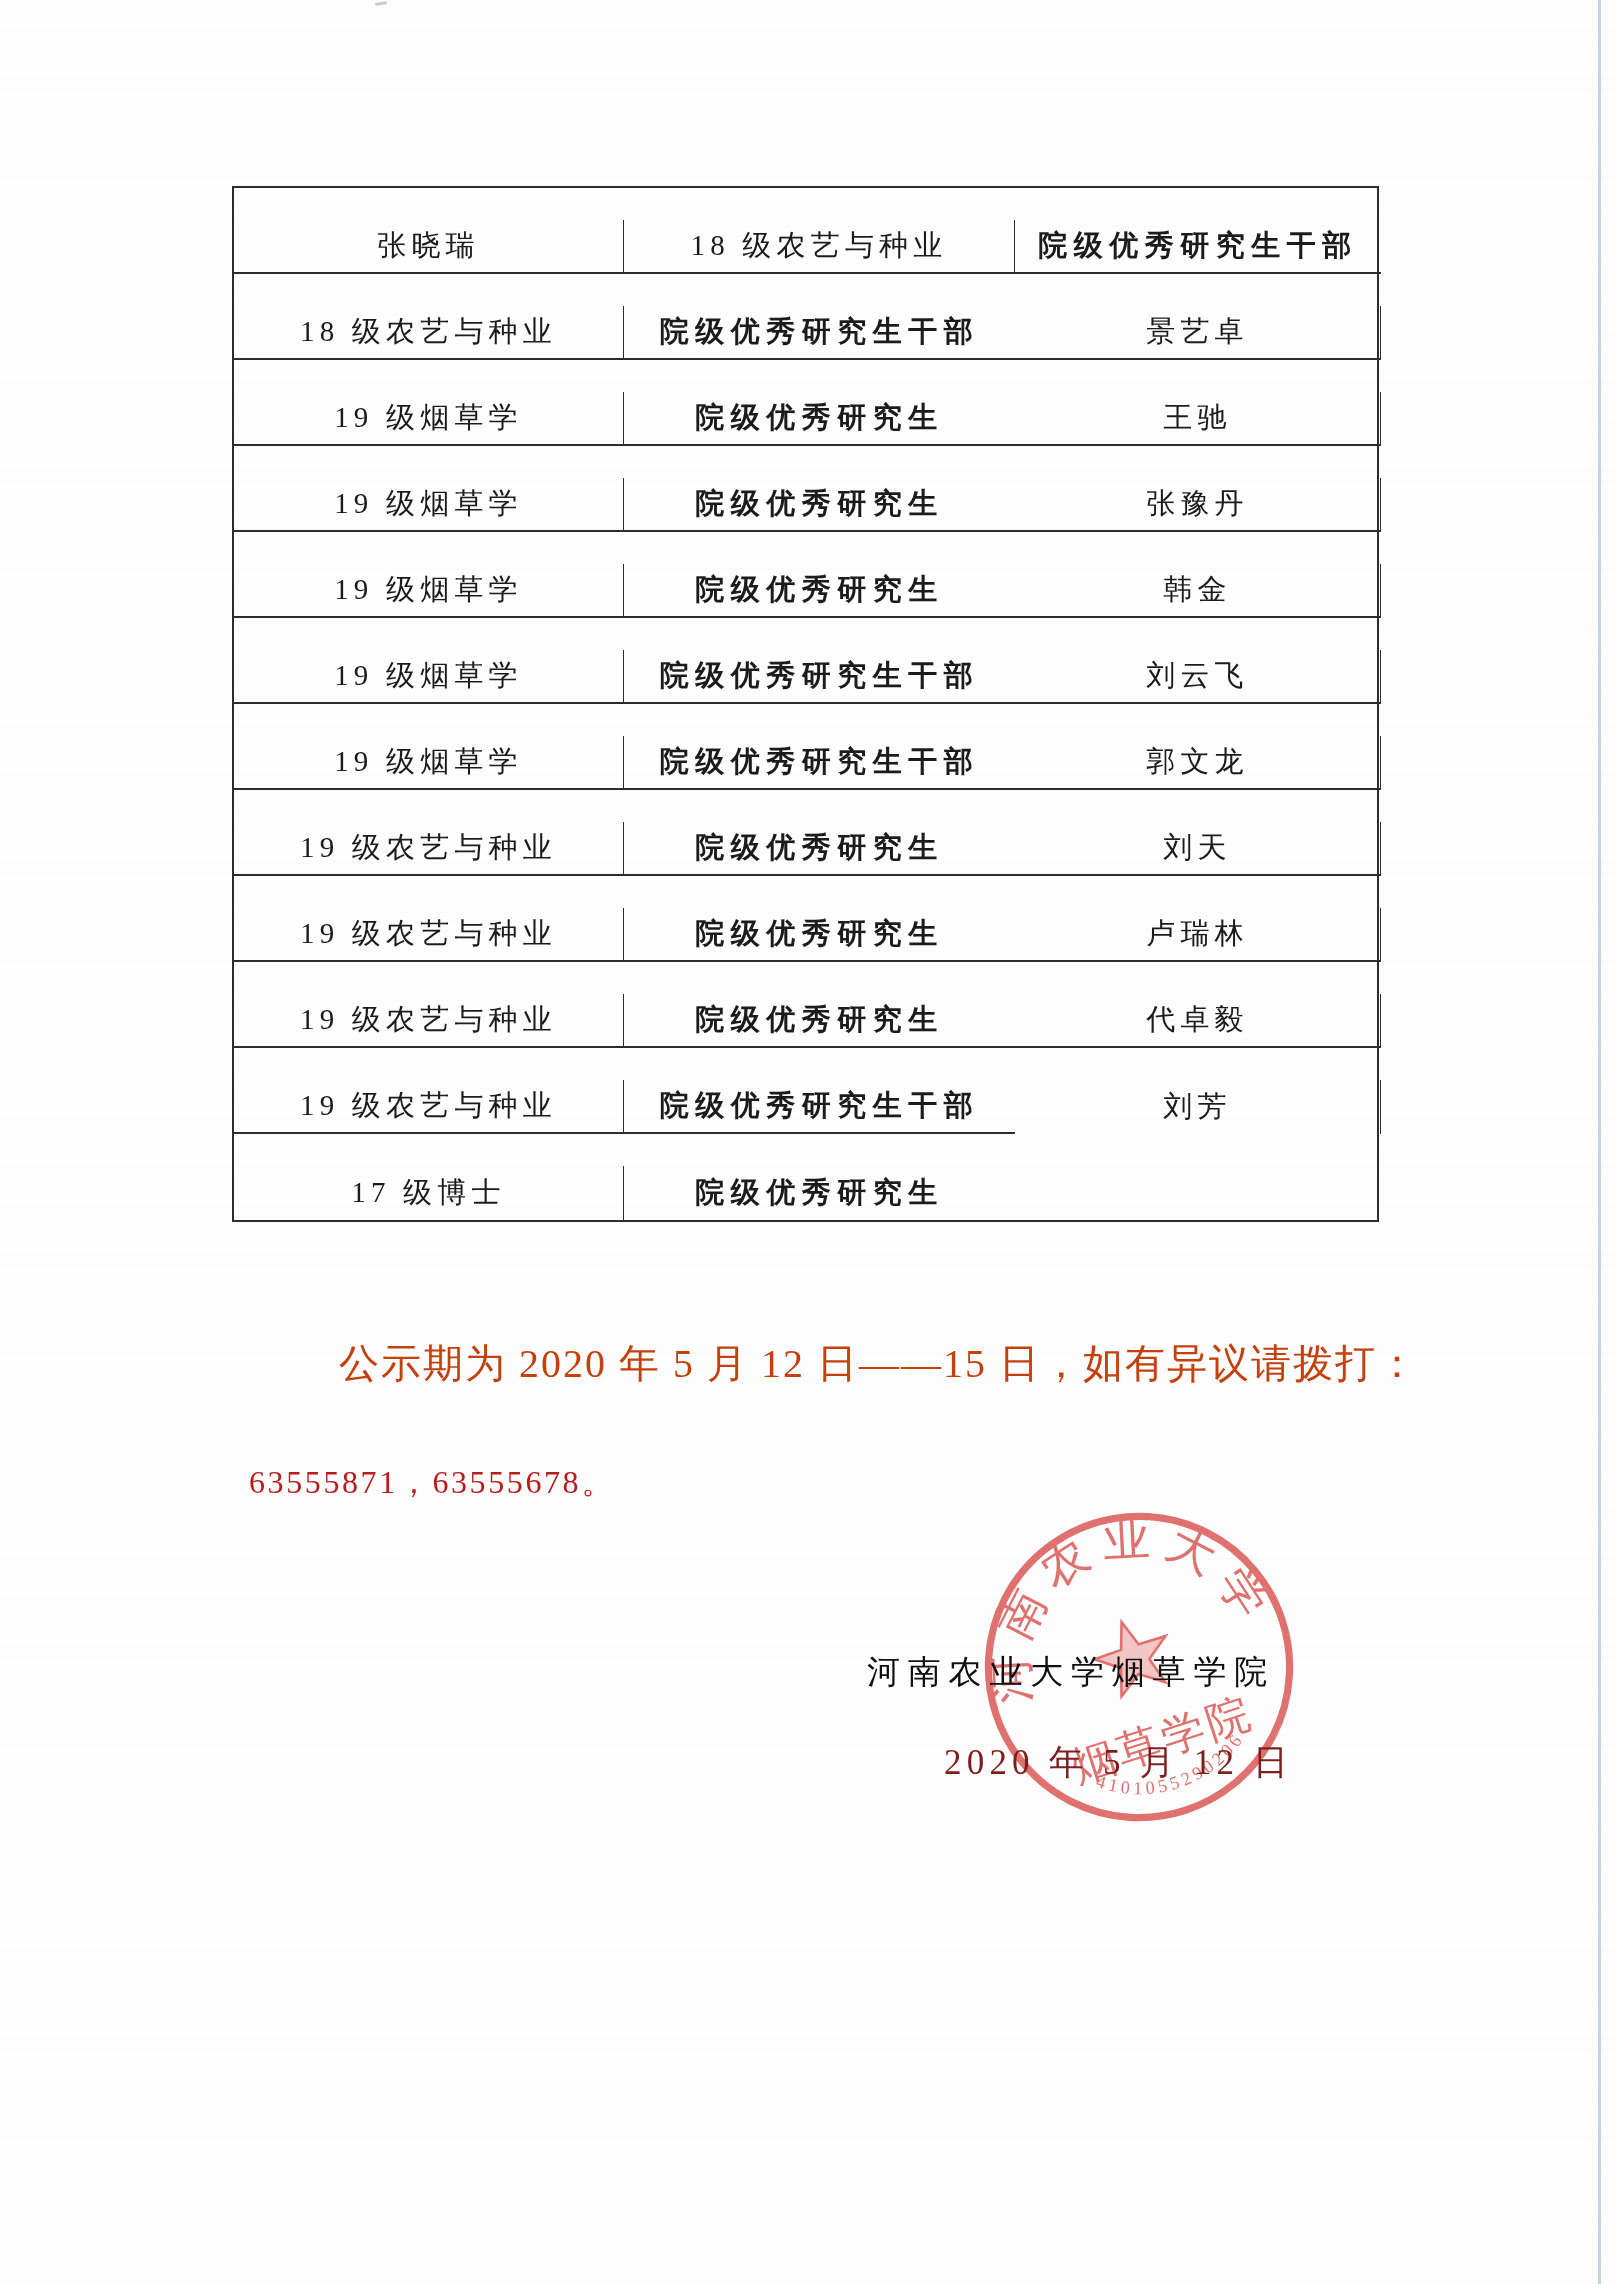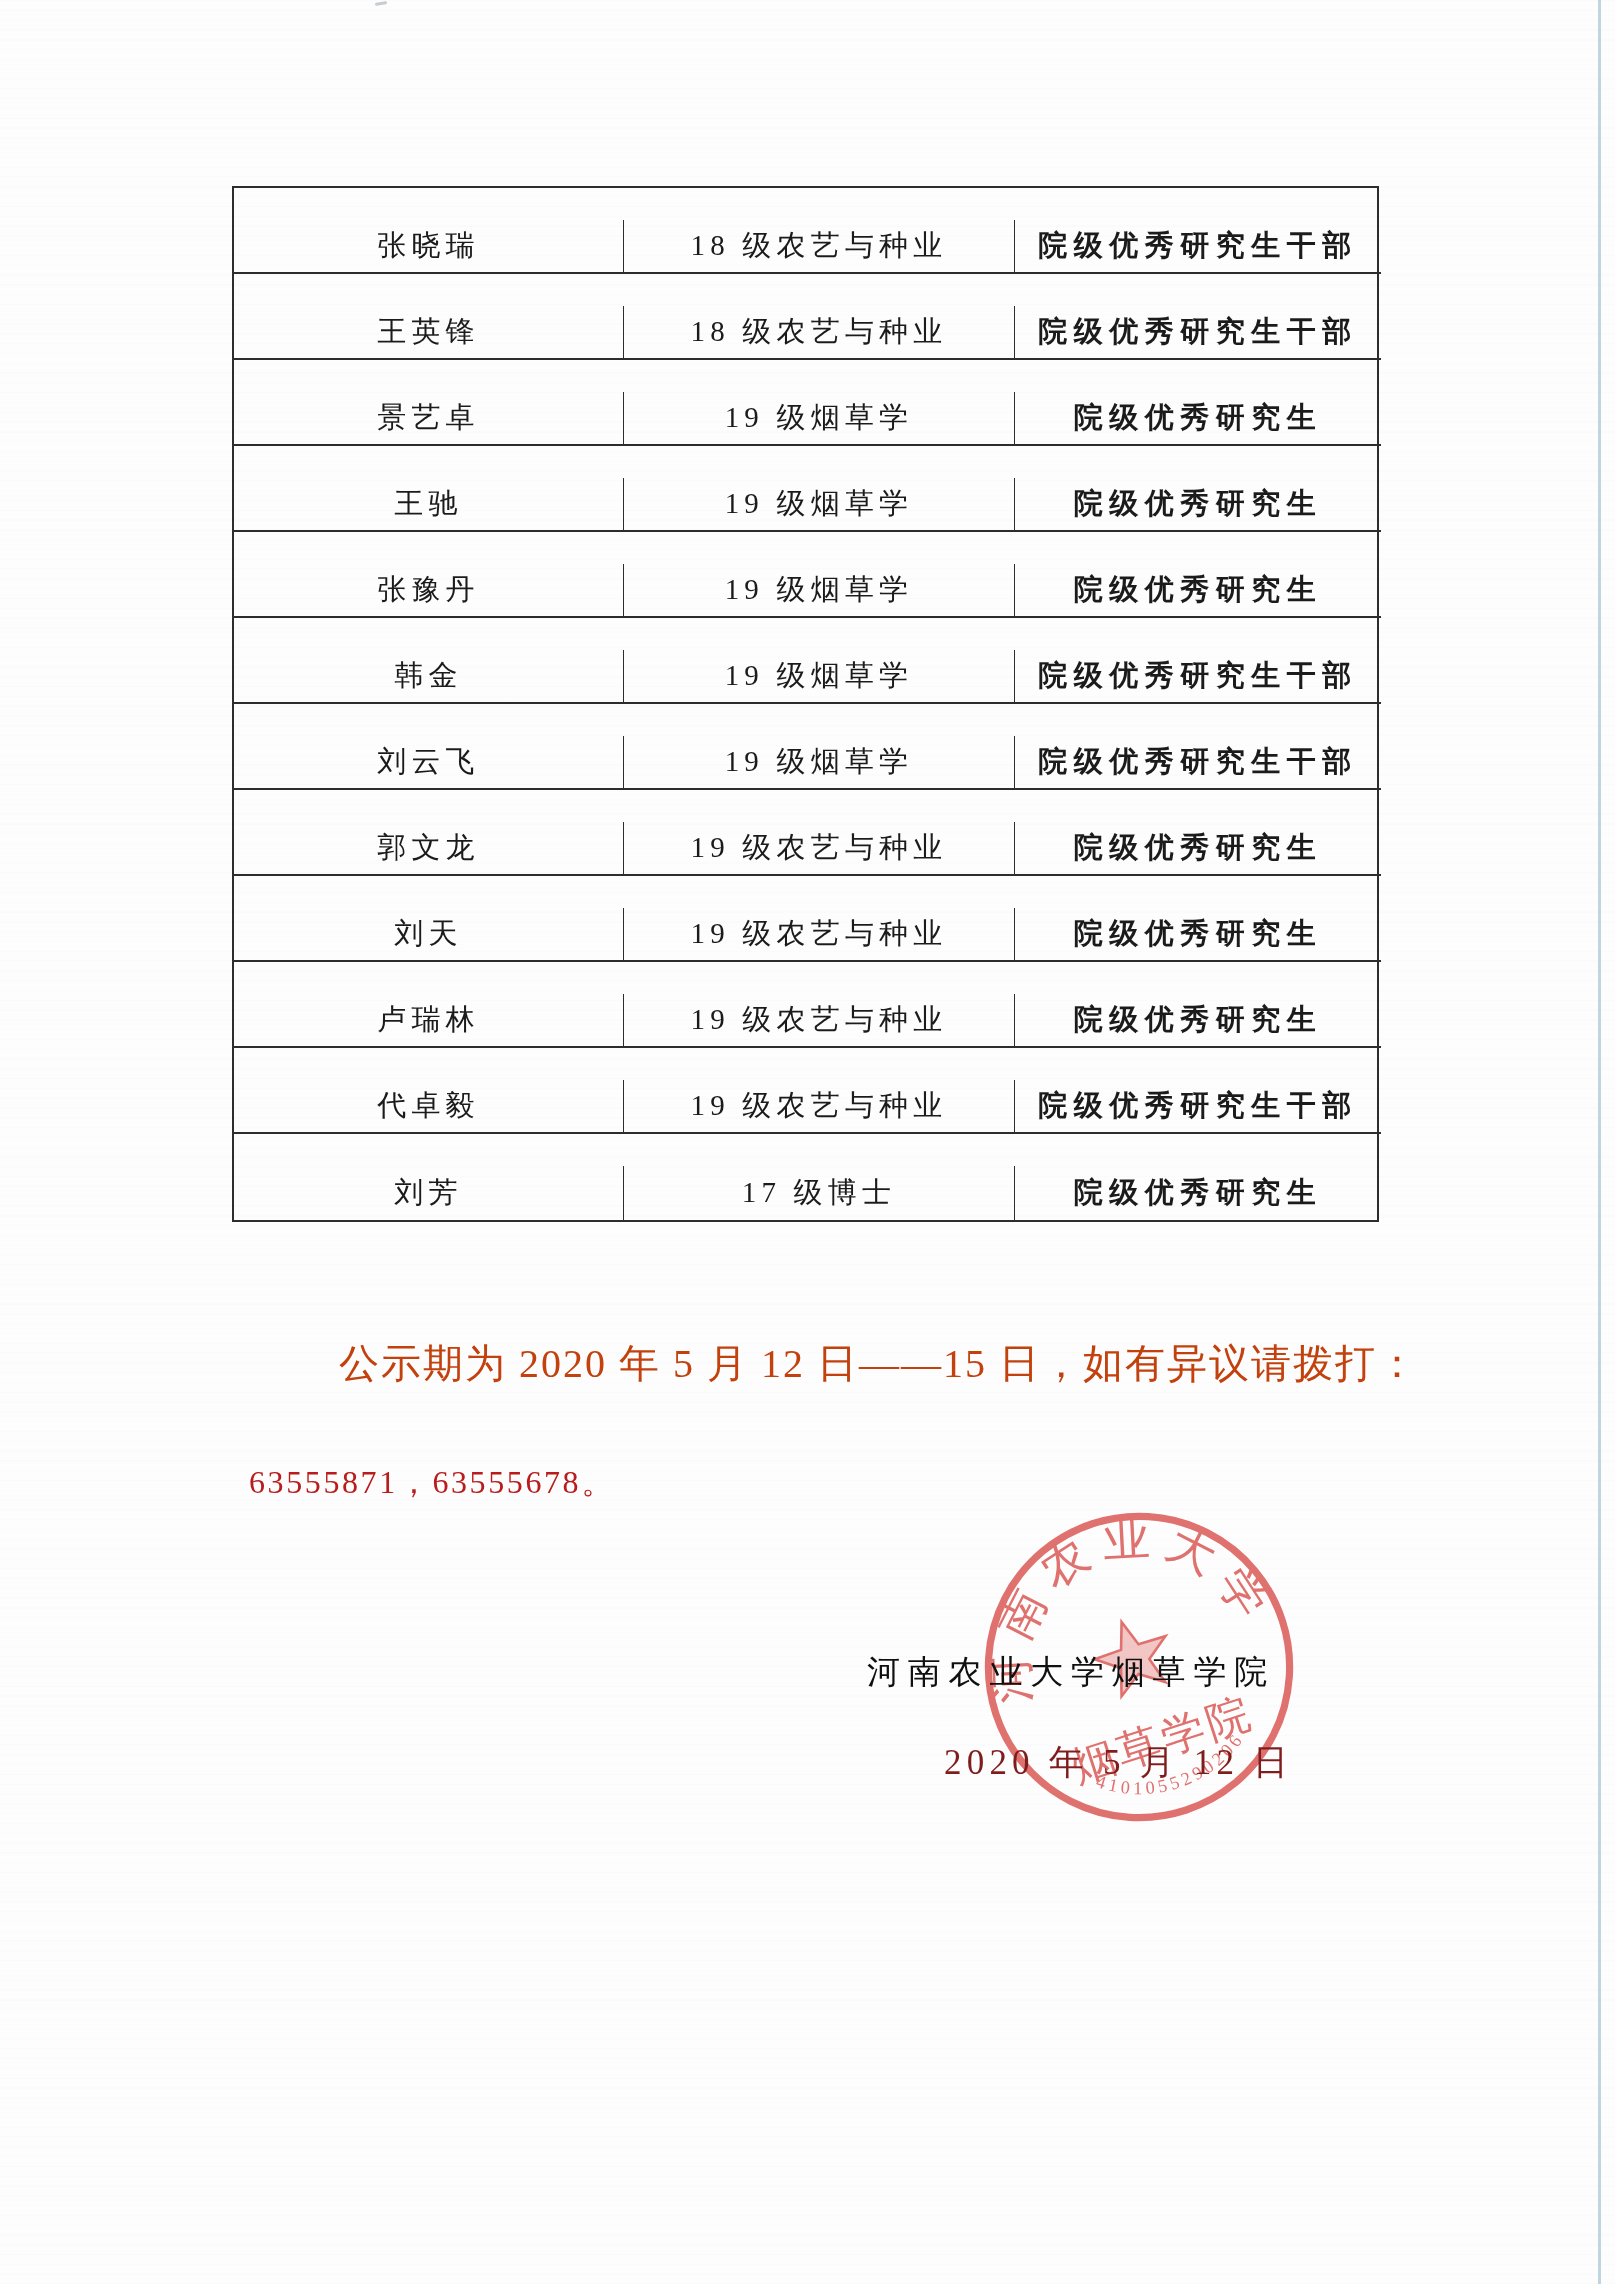--- a/index.html
+++ b/index.html
@@ -92,21 +92,20 @@
 
   <div class="scan-texture"></div>
   <div class="edge-line"></div>
   <div class="top-artifact"></div>
 
   <div class="award-table">
     <div class="cell col1">张晓瑞</div>
     <div class="cell col2">18 级农艺与种业</div>
     <div class="cell col3">院级优秀研究生干部</div>
 
-    <div class="cell col1">王英锋</div>
     <div class="cell col2">18 级农艺与种业</div>
     <div class="cell col3">院级优秀研究生干部</div>
 
     <div class="cell col1">景艺卓</div>
     <div class="cell col2">19 级烟草学</div>
     <div class="cell col3">院级优秀研究生</div>
 
     <div class="cell col1">王驰</div>
     <div class="cell col2">19 级烟草学</div>
     <div class="cell col3">院级优秀研究生</div>

